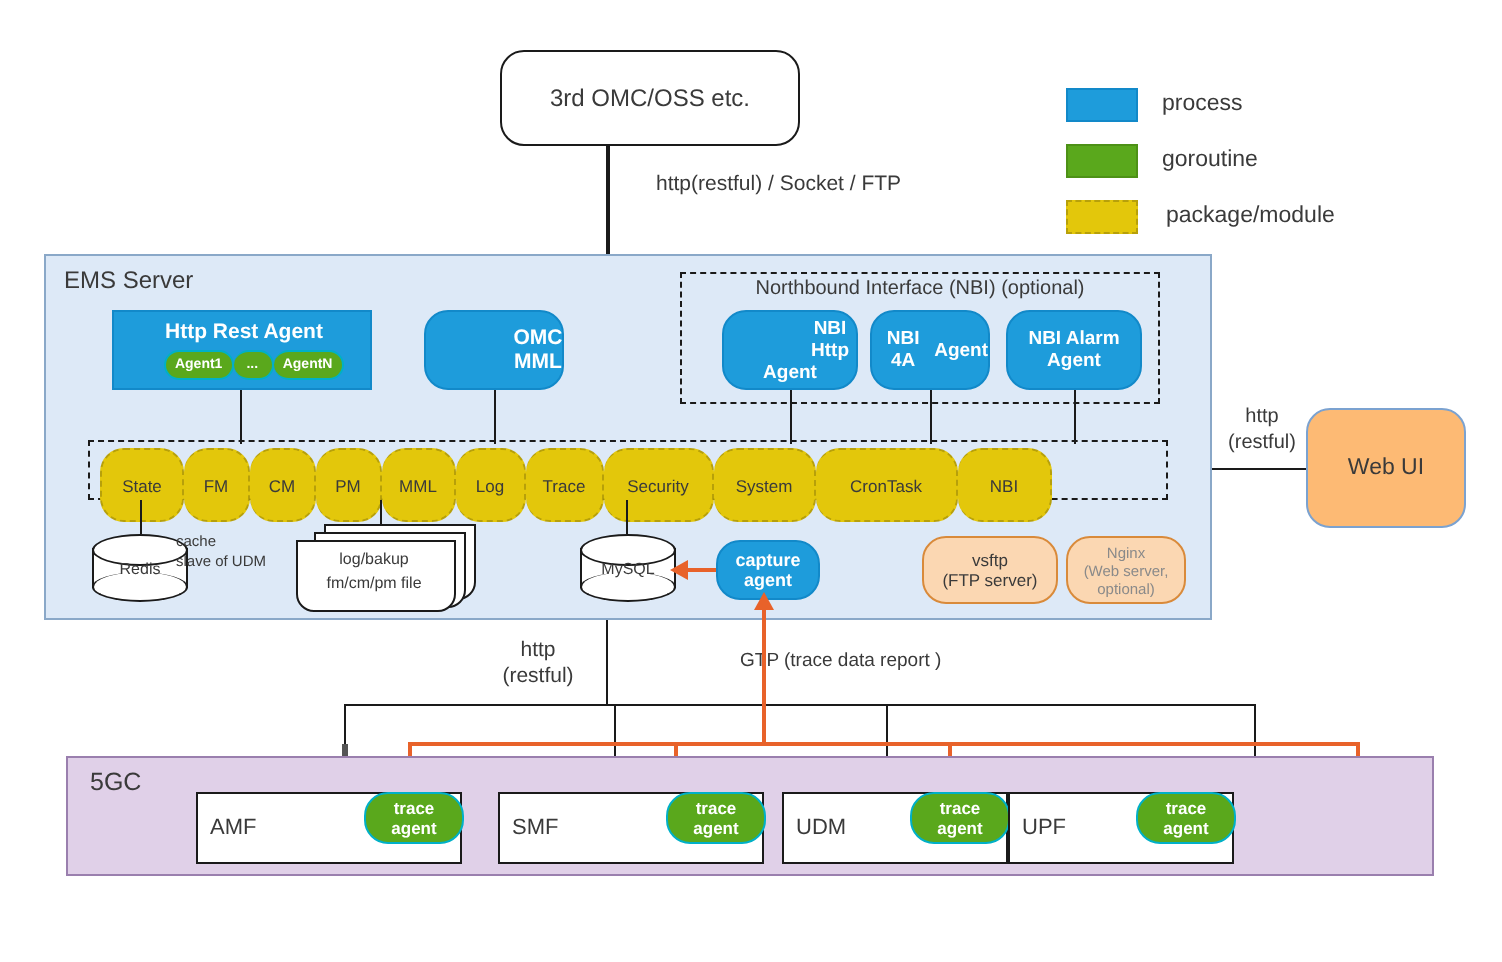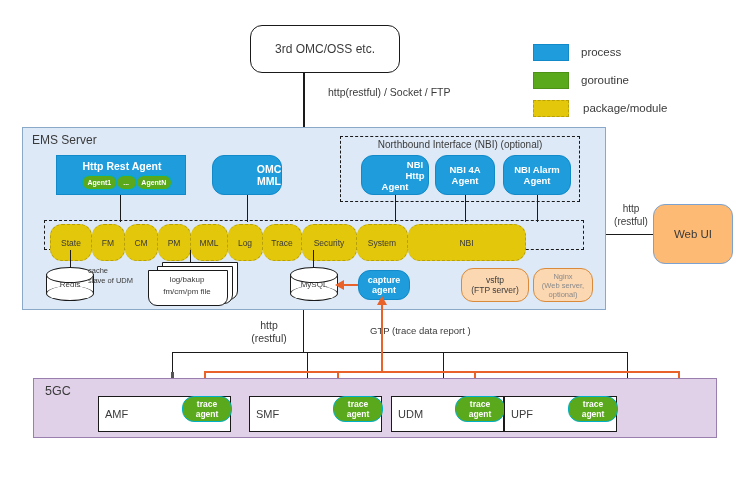--- a/index.html
+++ b/index.html
@@ -91,21 +91,21 @@
 
 <div class="abs dashbox" style="left:340px;top:136px;width:240px;height:66px;"></div>
 <div class="abs ctr" style="left:340px;top:139px;width:240px;height:13px;">
   <span class="lbl" style="font-size:10px;">Northbound Interface (NBI)  (optional)</span>
 </div>
 
 <div class="abs proc ctr" style="left:361px;top:155px;width:68px;height:40px;flex-direction:column;">
   <span style="font-size:9.5px;padding-left:40px;">NBI Http</span>
   <span style="font-size:9.5px;">Agent</span>
 </div>
-<div class="abs proc ctr" style="left:435px;top:155px;width:60px;height:40px;flex-direction:column;">
+<div class="abs proc ctr" style="left:435px;top:155px;width:60px;height:40px;flex-direction:row;">
   <span style="font-size:9.5px;">NBI 4A</span>
   <span style="font-size:9.5px;">Agent</span>
 </div>
 <div class="abs proc ctr" style="left:503px;top:155px;width:68px;height:40px;flex-direction:column;">
   <span style="font-size:9.5px;">NBI Alarm</span>
   <span style="font-size:9.5px;">Agent</span>
 </div>
 
 <div class="ln" style="left:120px;top:195px;width:1.2px;height:27px;"></div>
 <div class="ln" style="left:247px;top:195px;width:1.2px;height:27px;"></div>
@@ -134,20 +134,23 @@
       <span style="font-size:8.5px;">Log</span>
     </div>
   <div class="pkg ctr" style="flex:0 0 38px;border-left:none;">
       <span style="font-size:8.5px;">Trace</span>
     </div>
   <div class="pkg ctr" style="flex:0 0 54px;border-left:none;">
       <span style="font-size:8.5px;">Security</span>
     </div>
   <div class="pkg ctr" style="flex:0 0 50px;border-left:none;">
       <span style="font-size:8.5px;">System</span>
+    </div>
+  <div class="pkg ctr" style="flex:0 0 70px;border-left:none;">
+      <span style="font-size:8.5px;">CronTask</span>
     </div>
   <div class="pkg ctr" style="flex:1 1 auto;border-left:none;">
       <span style="font-size:8.5px;">NBI</span>
     </div>
 </div>
 
 <div class="ln" style="left:70px;top:250px;width:1.2px;height:17px;"></div>
 <div class="ln" style="left:190px;top:250px;width:1.2px;height:12px;"></div>
 <div class="ln" style="left:313px;top:250px;width:1.2px;height:17px;"></div>
 

